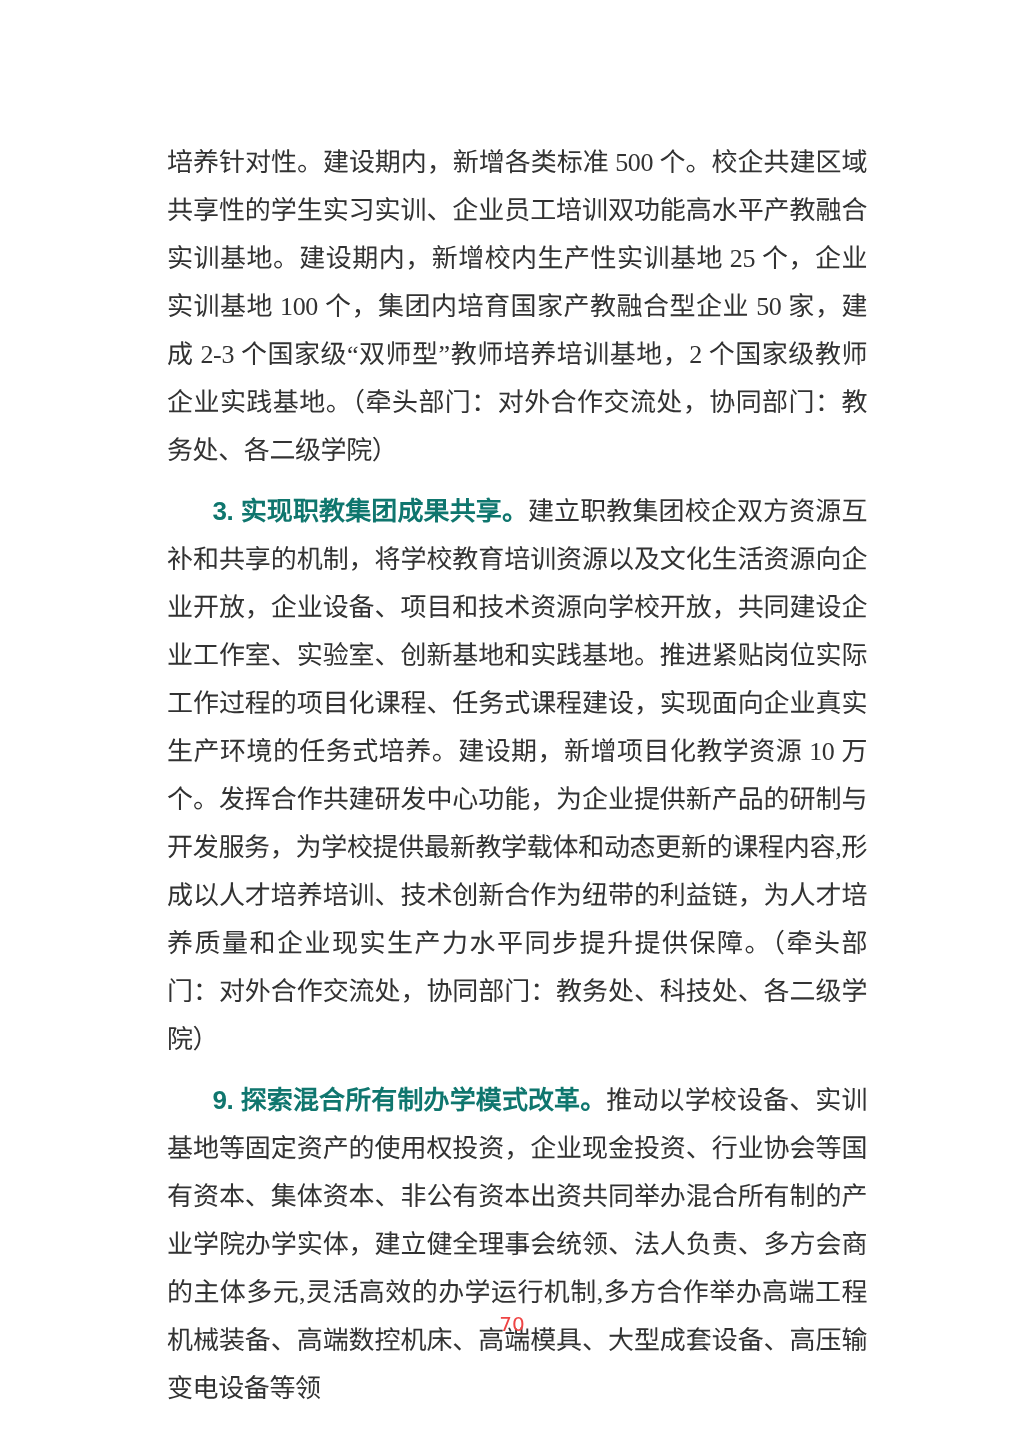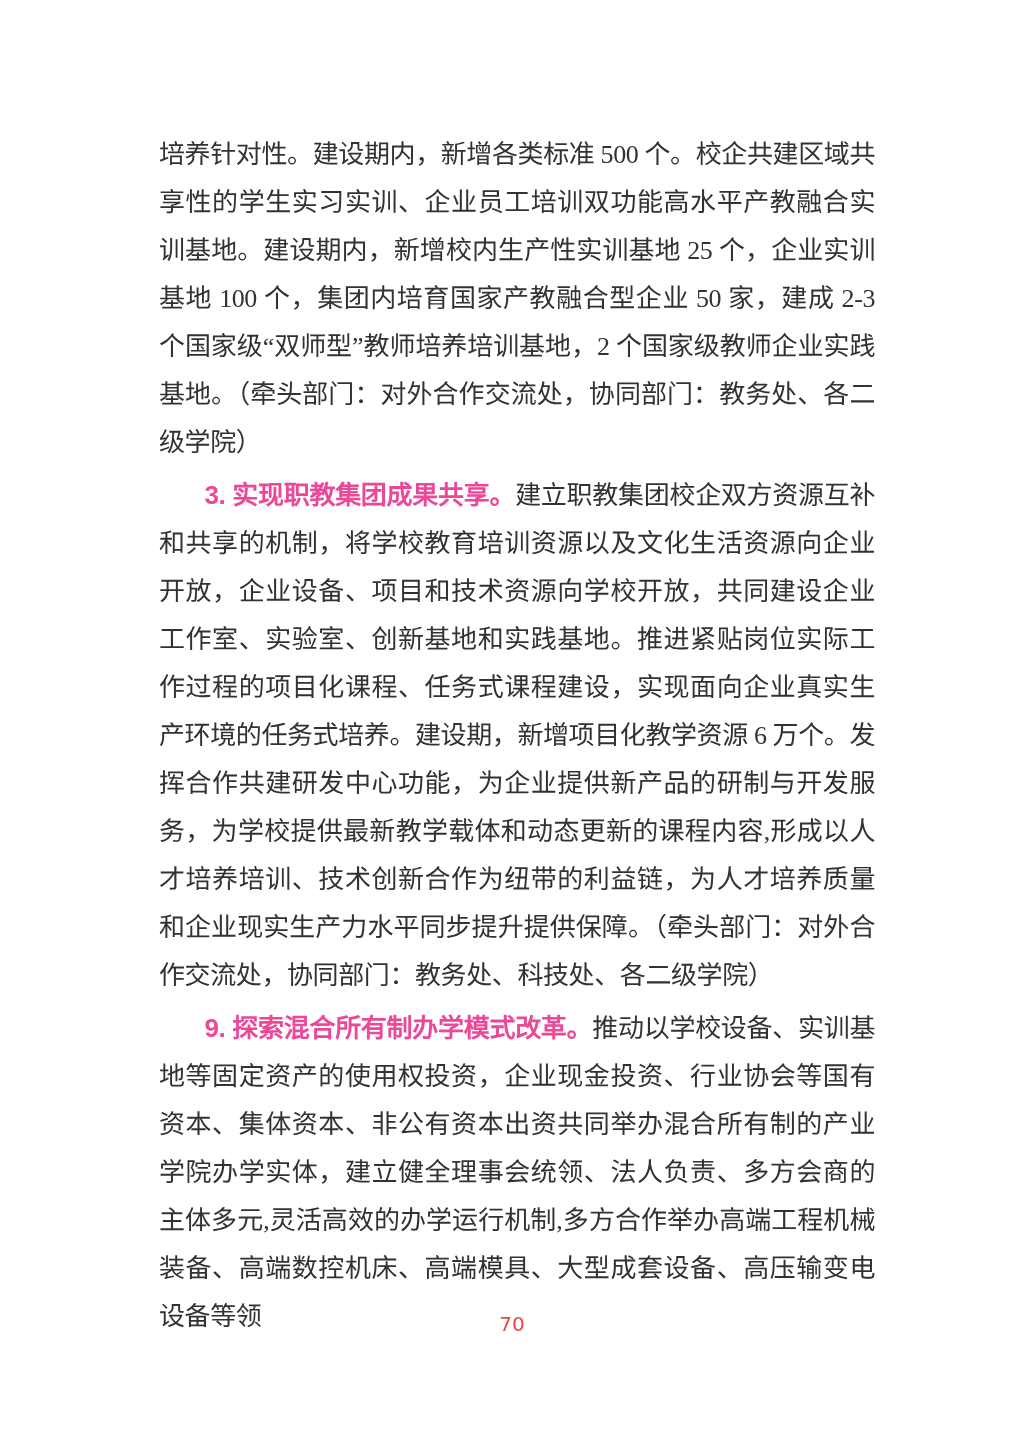--- a/index.html
+++ b/index.html
@@ -22,36 +22,36 @@
     background: #ffffff;
     color: #323232;
   }
   .content {
     position: absolute;
     left: 155px;
     top: 126px;
     width: 724px;
   }
   .para {
-    margin: 4px;
+    margin: 12px;
     font-size: 26px;
     line-height: 48px;
     letter-spacing: -0.4px;
     text-align: justify;
     text-justify: inter-ideograph;
     color: #323232;
     -webkit-font-smoothing: antialiased;
   }
   .para.indented {
     text-indent: 1.75em;
   }
   .para .lead {
     font-weight: 700;
     font-family: "Liberation Sans", "DejaVu Sans", sans-serif;
-    color: #ec4899;
+    color: #0f766e;
   }
   .footer {
     position: absolute;
     left: 0;
     top: 1312px;
     width: 1024px;
     text-align: center;
   }
   .footer span {
     font-family: "DejaVu Sans", "Liberation Sans", sans-serif;
@@ -60,21 +60,21 @@
   }
 </style>
 </head>
 <body>
 
 <div class="page">
   <div class="content">
 
     <p class="para"><span class="lead"></span><span>培养针对性。建设期内，新增各类标准 500 个。校企共建区域共享性的学生实习实训、企业员工培训双功能高水平产教融合实训基地。建设期内，新增校内生产性实训基地 25 个，企业实训基地 100 个，集团内培育国家产教融合型企业 50 家，建成 2-3 个国家级“双师型”教师培养培训基地，2 个国家级教师企业实践基地。（牵头部门：对外合作交流处，协同部门：教务处、各二级学院）</span></p>
 
-    <p class="para indented"><span class="lead">3. 实现职教集团成果共享。</span><span>建立职教集团校企双方资源互补和共享的机制，将学校教育培训资源以及文化生活资源向企业开放，企业设备、项目和技术资源向学校开放，共同建设企业工作室、实验室、创新基地和实践基地。推进紧贴岗位实际工作过程的项目化课程、任务式课程建设，实现面向企业真实生产环境的任务式培养。建设期，新增项目化教学资源 6 万个。发挥合作共建研发中心功能，为企业提供新产品的研制与开发服务，为学校提供最新教学载体和动态更新的课程内容,形成以人才培养培训、技术创新合作为纽带的利益链，为人才培养质量和企业现实生产力水平同步提升提供保障。（牵头部门：对外合作交流处，协同部门：教务处、科技处、各二级学院）</span></p>
+    <p class="para indented"><span class="lead">3. 实现职教集团成果共享。</span><span>建立职教集团校企双方资源互补和共享的机制，将学校教育培训资源以及文化生活资源向企业开放，企业设备、项目和技术资源向学校开放，共同建设企业工作室、实验室、创新基地和实践基地。推进紧贴岗位实际工作过程的项目化课程、任务式课程建设，实现面向企业真实生产环境的任务式培养。建设期，新增项目化教学资源 10 万个。发挥合作共建研发中心功能，为企业提供新产品的研制与开发服务，为学校提供最新教学载体和动态更新的课程内容,形成以人才培养培训、技术创新合作为纽带的利益链，为人才培养质量和企业现实生产力水平同步提升提供保障。（牵头部门：对外合作交流处，协同部门：教务处、科技处、各二级学院）</span></p>
 
     <p class="para indented"><span class="lead">9. 探索混合所有制办学模式改革。</span><span>推动以学校设备、实训基地等固定资产的使用权投资，企业现金投资、行业协会等国有资本、集体资本、非公有资本出资共同举办混合所有制的产业学院办学实体，建立健全理事会统领、法人负责、多方会商的主体多元,灵活高效的办学运行机制,多方合作举办高端工程机械装备、高端数控机床、高端模具、大型成套设备、高压输变电设备等领</span></p>
 
   </div>
 
   <div class="footer">
     <span>70</span>
   </div>
 </div>
 

